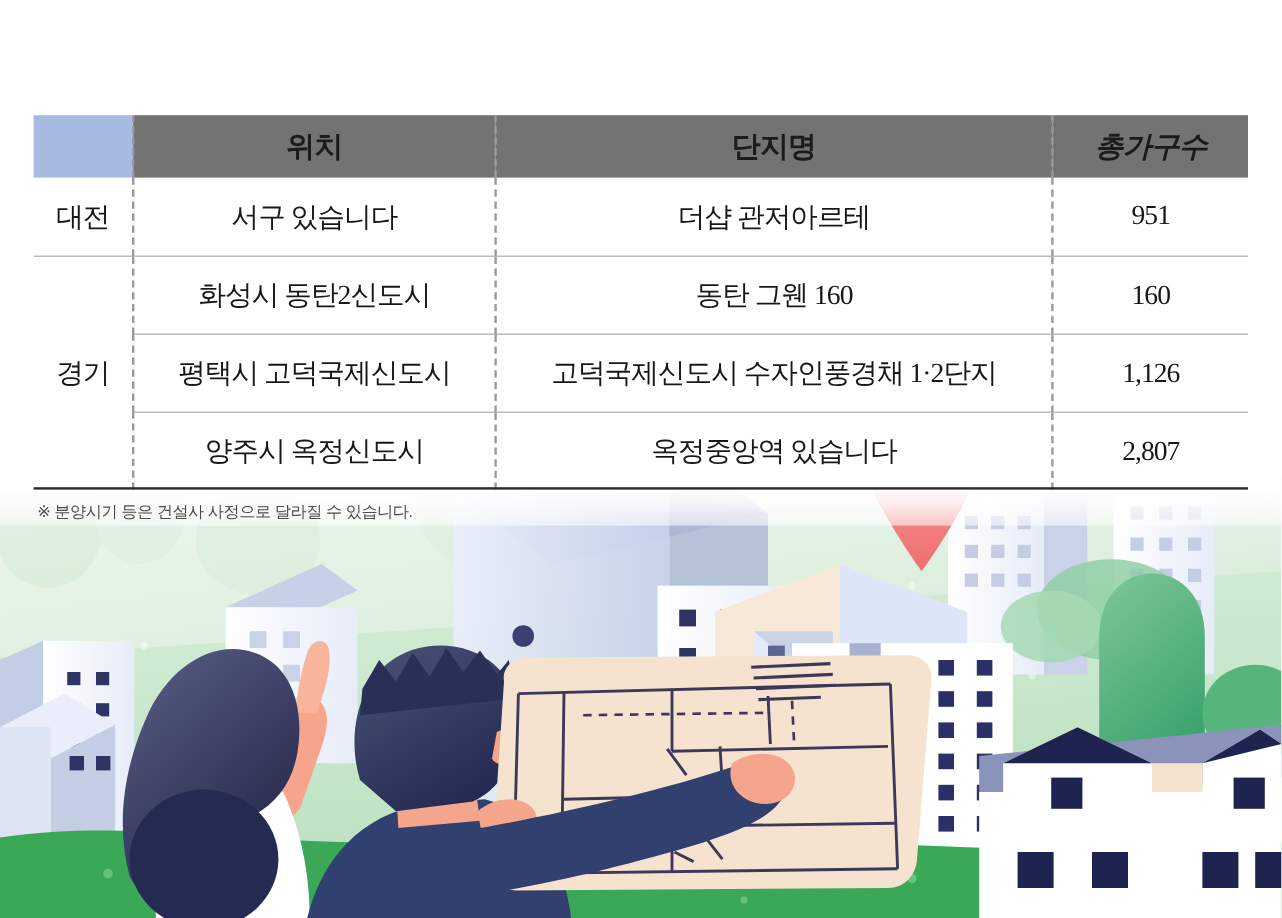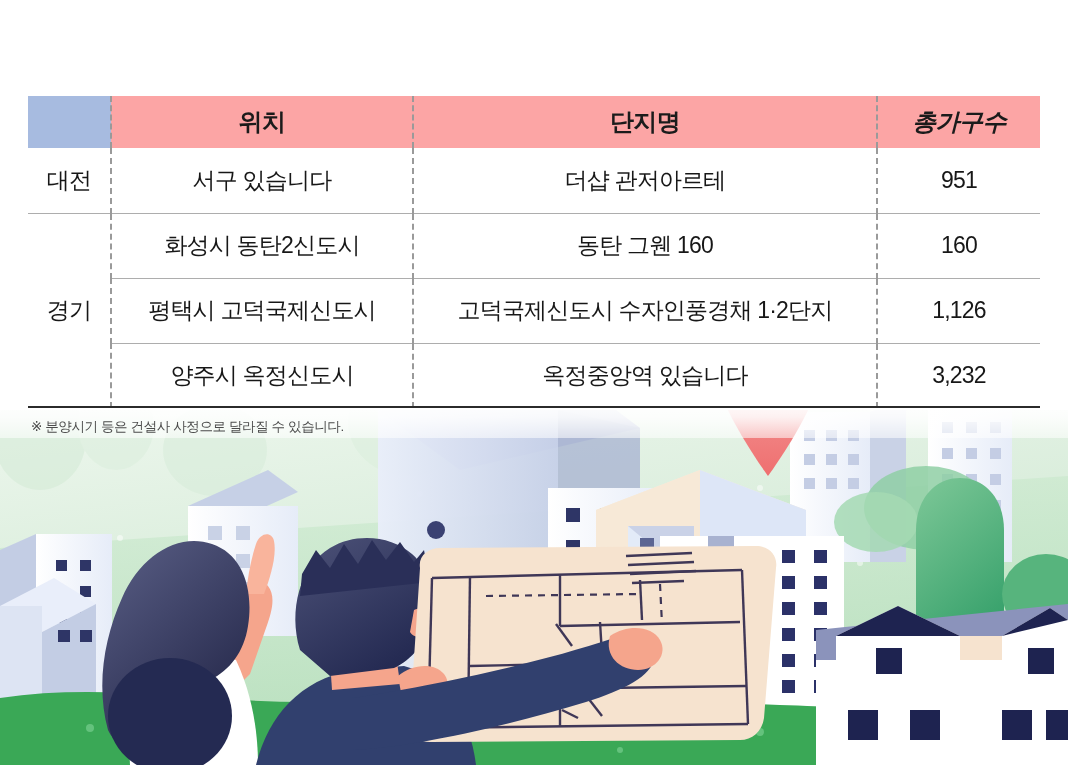--- a/index.html
+++ b/index.html
@@ -64,21 +64,21 @@
     width: 1012px;
     border-collapse: collapse;
     table-layout: fixed;
   }
   table.data col.c-region { width: 83px; }
   table.data col.c-loc    { width: 302px; }
   table.data col.c-name   { width: 464px; }
   table.data col.c-count  { width: 163px; }
 
   table.data thead th {
-    background: #fca5a5;
+    background: #737373;
     height: 52px;
     font-size: 24px;
     font-weight: 700;
     color: #1b1b1b;
     letter-spacing: -0.6px;
     border: none;
     vertical-align: middle;
   }
   table.data thead th.h-region { background: #a7bbe0; }
   table.data thead th.h-loc,
@@ -87,20 +87,21 @@
 
   table.data tbody td {
     height: 65px;
     font-size: 23px;
     color: #171717;
     letter-spacing: -0.8px;
     text-align: center;
     vertical-align: middle;
     background: transparent;
     white-space: nowrap;
+    font-family: Liberation Serif, serif;
   }
   td.region {
     font-size: 23px;
     border-right: 2px dashed #9a9a9a;
   }
   td.loc  { border-right: 2px dashed #9a9a9a; }
   td.name { border-right: 2px dashed #9a9a9a; }
   td.count { }
 
   tbody tr.sep-below td.loc,
@@ -485,21 +486,21 @@
           <td class="count">160</td>
         </tr>
         <tr class="sep-below-inner">
           <td class="loc">평택시 고덕국제신도시</td>
           <td class="name">고덕국제신도시 수자인풍경채 1·2단지</td>
           <td class="count">1,126</td>
         </tr>
         <tr class="last">
           <td class="loc">양주시 옥정신도시</td>
           <td class="name">옥정중앙역 있습니다</td>
-          <td class="count">3,232</td>
+          <td class="count">2,807</td>
         </tr>
       </tbody>
     </table>
   </div>
 
   <div class="table-bottom-rule"></div>
 
   <div class="footnote">※ 분양시기 등은 건설사 사정으로 달라질 수 있습니다.</div>
 
 </div>

